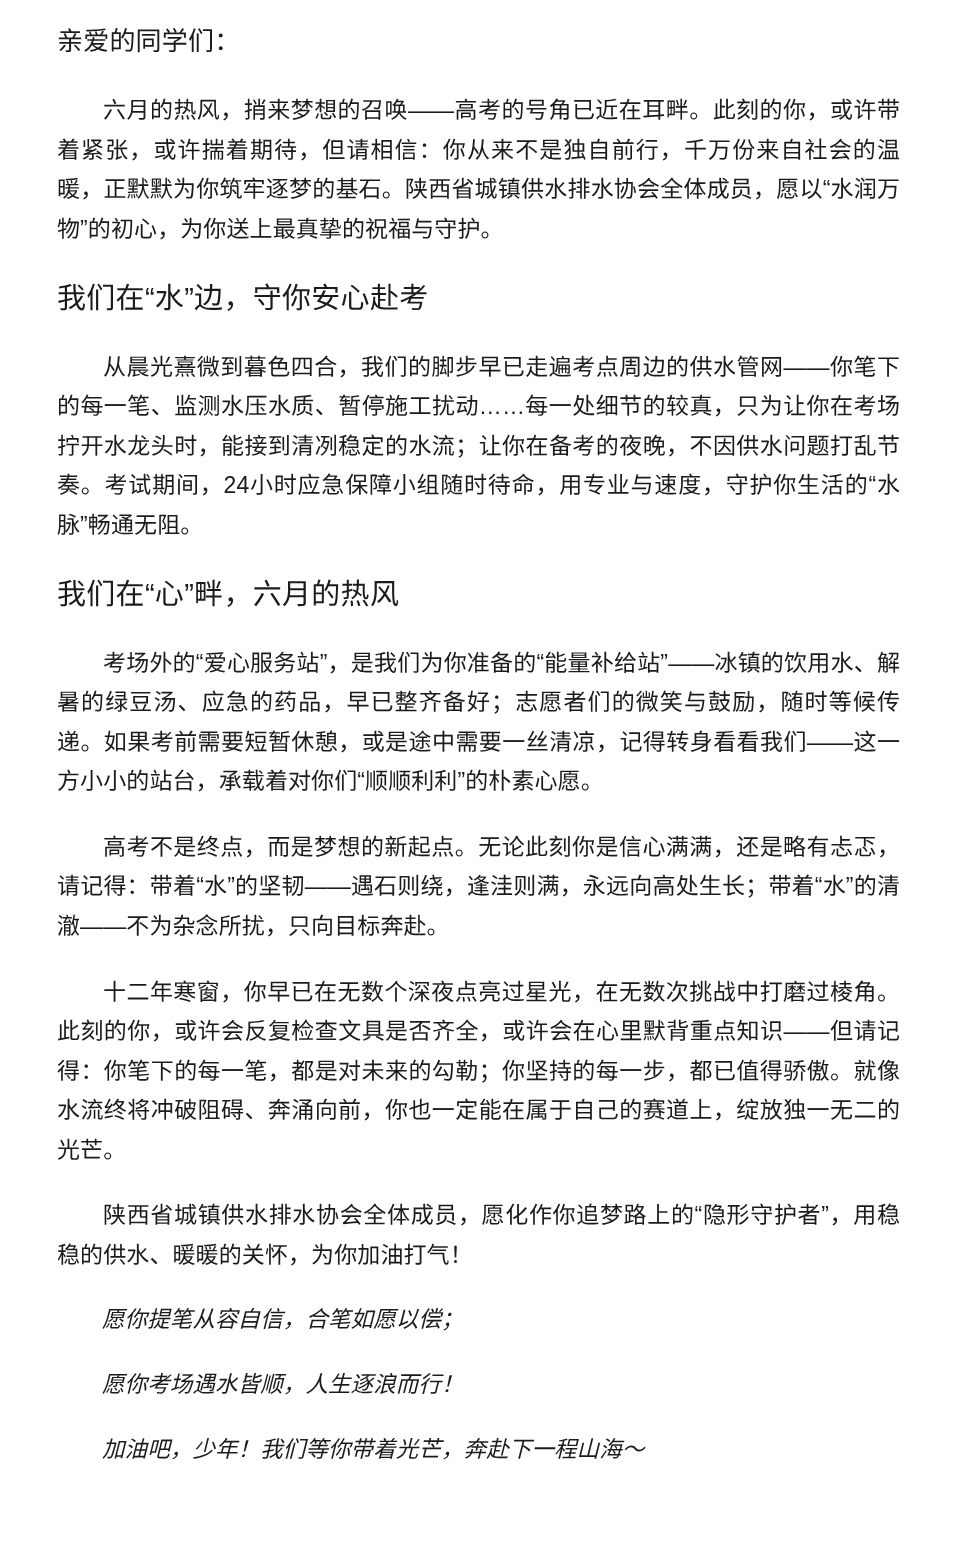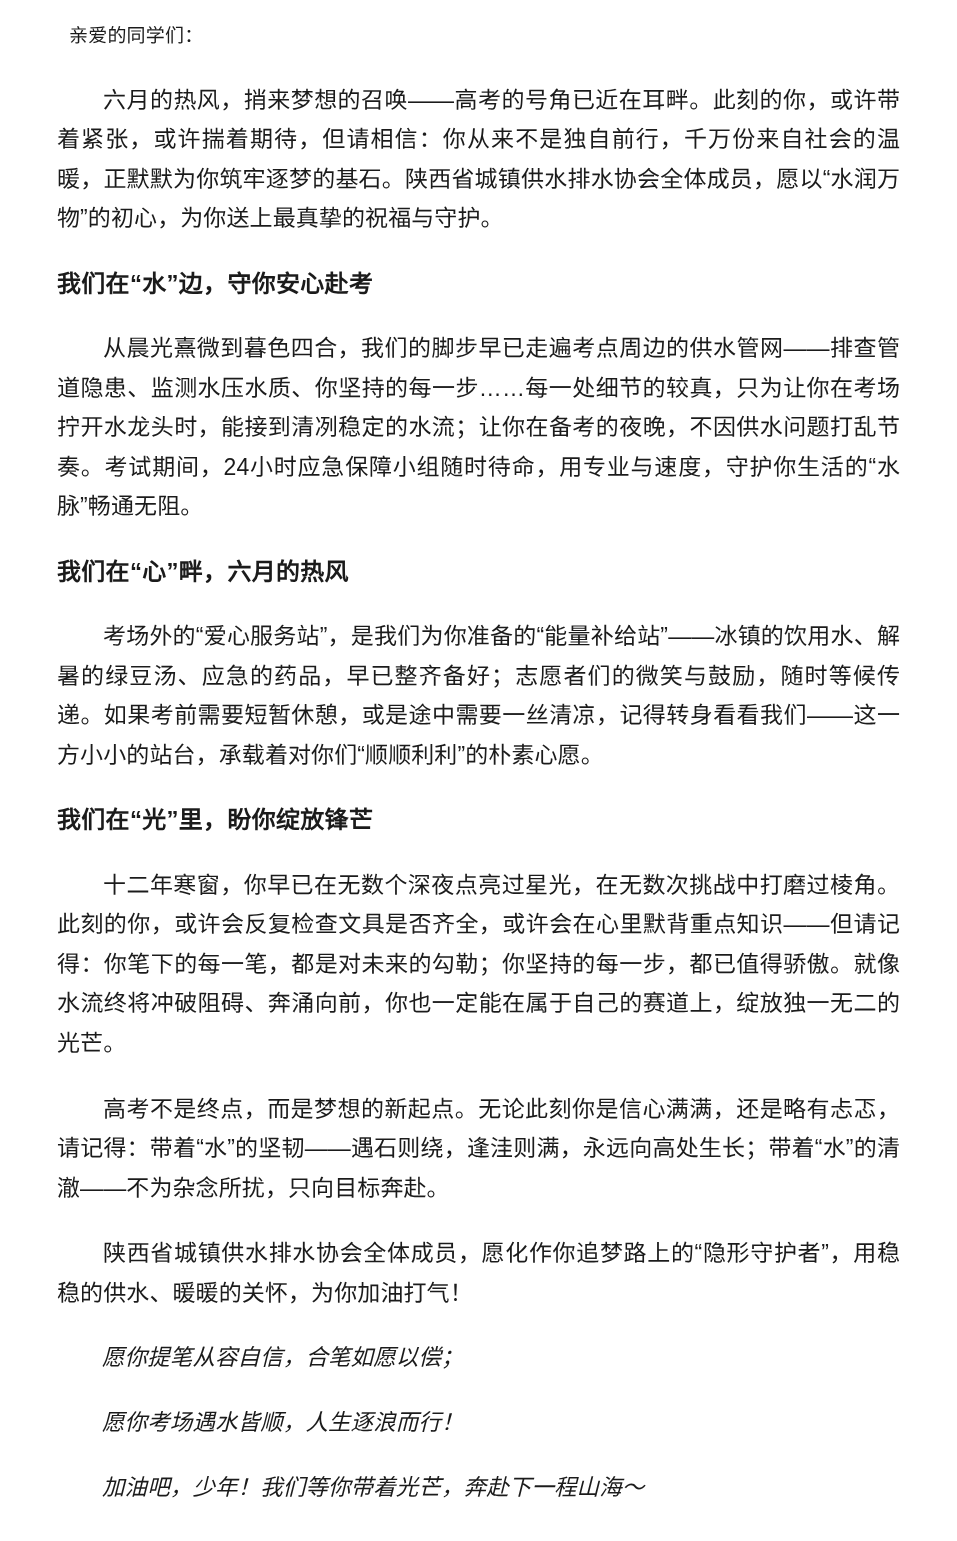--- a/index.html
+++ b/index.html
@@ -17,37 +17,37 @@
   }
   .page {
     width: 957px;
     min-height: 1541px;
     box-sizing: border-box;
     padding: 22px 57px 20px 57px;
     background: #ffffff;
     position: relative;
   }
   .salutation {
-    font-size: 19px;
+    font-size: 26px;
     line-height: 1.5;
-    margin: 0 0 30px 12px;
+    margin: 0 0 30px 0;
     letter-spacing: 0.2px;
   }
   .para {
     font-size: 23px;
     line-height: 1.72;
     margin: 0 0 26px 0;
     text-align: justify;
     text-justify: inter-ideograph;
     text-indent: 2em;
     letter-spacing: 0.1px;
   }
   .section-heading {
-    font-size: 24px;
-    font-weight: bold;
+    font-size: 29px;
+    font-weight: normal;
     line-height: 1.6;
     margin: 0 0 26px 0;
     text-indent: 0;
     letter-spacing: 0.3px;
   }
   .short-line {
     font-size: 22.5px;
     line-height: 1.72;
     margin: 0 0 26px 0;
     text-indent: 2em;
@@ -62,31 +62,30 @@
 <body>
 
 <div class="page">
 
   <p class="salutation">亲爱的同学们：</p>
 
   <p class="para">六月的热风，捎来梦想的召唤——高考的号角已近在耳畔。此刻的你，或许带着紧张，或许揣着期待，但请相信：你从来不是独自前行，千万份来自社会的温暖，正默默为你筑牢逐梦的基石。陕西省城镇供水排水协会全体成员，愿以“水润万物”的初心，为你送上最真挚的祝福与守护。</p>
 
   <h2 class="section-heading">我们在“水”边，守你安心赴考</h2>
 
-  <p class="para">从晨光熹微到暮色四合，我们的脚步早已走遍考点周边的供水管网——排查管道隐患、监测水压水质、你坚持的每一步……每一处细节的较真，只为让你在考场拧开水龙头时，能接到清冽稳定的水流；让你在备考的夜晚，不因供水问题打乱节奏。考试期间，24小时应急保障小组随时待命，用专业与速度，守护你生活的“水脉”畅通无阻。</p>
+  <p class="para">从晨光熹微到暮色四合，我们的脚步早已走遍考点周边的供水管网——你笔下的每一笔、监测水压水质、暂停施工扰动……每一处细节的较真，只为让你在考场拧开水龙头时，能接到清冽稳定的水流；让你在备考的夜晚，不因供水问题打乱节奏。考试期间，24小时应急保障小组随时待命，用专业与速度，守护你生活的“水脉”畅通无阻。</p>
 
   <h2 class="section-heading">我们在“心”畔，六月的热风</h2>
 
   <p class="para">考场外的“爱心服务站”，是我们为你准备的“能量补给站”——冰镇的饮用水、解暑的绿豆汤、应急的药品，早已整齐备好；志愿者们的微笑与鼓励，随时等候传递。如果考前需要短暂休憩，或是途中需要一丝清凉，记得转身看看我们——这一方小小的站台，承载着对你们“顺顺利利”的朴素心愿。</p>
 
-  <h2 class="section-heading">我们在“光”里，盼你绽放锋芒</h2>
+
+  <p class="para">高考不是终点，而是梦想的新起点。无论此刻你是信心满满，还是略有忐忑，请记得：带着“水”的坚韧——遇石则绕，逢洼则满，永远向高处生长；带着“水”的清澈——不为杂念所扰，只向目标奔赴。</p>
 
   <p class="para">十二年寒窗，你早已在无数个深夜点亮过星光，在无数次挑战中打磨过棱角。此刻的你，或许会反复检查文具是否齐全，或许会在心里默背重点知识——但请记得：你笔下的每一笔，都是对未来的勾勒；你坚持的每一步，都已值得骄傲。就像水流终将冲破阻碍、奔涌向前，你也一定能在属于自己的赛道上，绽放独一无二的光芒。</p>
-
-  <p class="para">高考不是终点，而是梦想的新起点。无论此刻你是信心满满，还是略有忐忑，请记得：带着“水”的坚韧——遇石则绕，逢洼则满，永远向高处生长；带着“水”的清澈——不为杂念所扰，只向目标奔赴。</p>
 
   <p class="para">陕西省城镇供水排水协会全体成员，愿化作你追梦路上的“隐形守护者”，用稳稳的供水、暖暖的关怀，为你加油打气！</p>
 
   <p class="short-line">愿你提笔从容自信，合笔如愿以偿；</p>
 
   <p class="short-line">愿你考场遇水皆顺，人生逐浪而行！</p>
 
   <p class="short-line">加油吧，少年！我们等你带着光芒，奔赴下一程山海～</p>
 
   <div class="spacer-block"></div>

